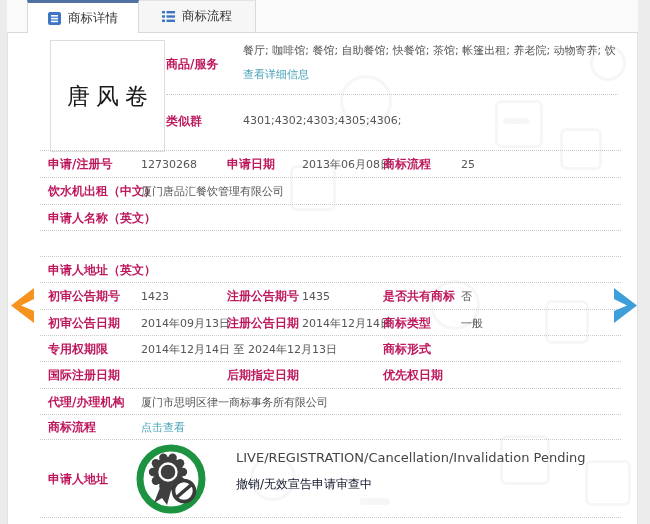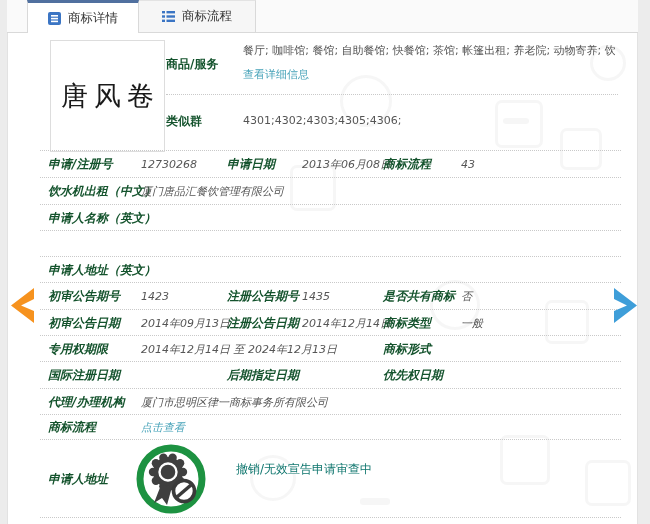--- a/index.html
+++ b/index.html
@@ -39,47 +39,47 @@
   }
   .tabicon{display:inline-flex;line-height:0;}
   
   .tm-box{
     position:absolute;left:50px;top:40px;width:113px;height:110px;
     border:1px solid #ddd;background:#fff;
     display:flex;align-items:center;justify-content:center;
   }
   .tm-name{
     font-family:Liberation Sans, sans-serif;
-    font-size:27px;color:#1a1a1a;letter-spacing:6px;margin-left:6px;white-space:nowrap;
-  }
-  
-  .lbl{font-size:12px;font-weight:bold;color:#14532d;white-space:nowrap;}
+    font-size:23px;color:#1a1a1a;letter-spacing:6px;margin-left:6px;white-space:nowrap;
+  }
+  
+  .lbl{font-size:12px;font-weight:bold;color:#be185d;white-space:nowrap;}
   .val{font-size:11px;color:#555;white-space:nowrap;}
   .goods-lbl{position:absolute;left:166px;top:56px;}
   .goods-val{position:absolute;left:243px;top:43px;width:372px;overflow:hidden;}
   .link{font-size:11px;color:#46a2b8;text-decoration:none;cursor:pointer;white-space:nowrap;}
   .goods-link{position:absolute;left:243px;top:67px;}
   .top-sep{position:absolute;left:166px;top:94px;width:452px;border-top:1px dotted #c9c9c9;}
   .simgroup-lbl{position:absolute;left:166px;top:113px;}
   .simgroup-val{position:absolute;left:243px;top:114px;text-align:center;}
   
   .row{
     position:absolute;left:40px;width:581px;
     border-bottom:1px dotted #c9c9c9;box-sizing:border-box;
   }
   .row.first{border-top:1px dotted #c9c9c9;}
-  .cell{position:absolute;top:50%;transform:translateY(-50%);font-style:italic;}
+  .cell{position:absolute;top:50%;transform:translateY(-50%);}
   .p-l1{left:8px;}  .p-v1{left:101px;}
   .p-l2{left:187px;}.p-v2{left:262px;}
   .p-l3{left:343px;}.p-v3{left:421px;}
   
   .status-icon{position:absolute;left:95px;top:3px;width:72px;height:72px;}
   .status-text{position:absolute;left:196px;top:10px;}
   .status-line1{font-size:13px;color:#444;white-space:nowrap;}
-  .status-line2{font-size:12px;color:#0f766e;margin-top:11px;white-space:nowrap;}
+  .status-line2{font-size:12px;color:#0f172a;margin-top:11px;white-space:nowrap;}
   
   .nav-arrow{position:absolute;width:27px;height:35px;cursor:pointer;z-index:6;line-height:0;}
   .nav-left{left:9px;top:288px;}
   .nav-right{left:612px;top:288px;}
 </style>
 </head>
 <body>
 
 <div class="panel"></div>
 
@@ -132,21 +132,21 @@
 <div class="top-sep"></div>
 <div class="lbl simgroup-lbl">类似群</div>
 <div class="val simgroup-val">4301;4302;4303;4305;4306;</div>
 
 <div class="row first" style="top:150px;height:28px;">
   <span class="cell lbl p-l1">申请/注册号</span>
   <span class="cell val p-v1">12730268</span>
   <span class="cell lbl p-l2">申请日期</span>
   <span class="cell val p-v2">2013年06月08日</span>
   <span class="cell lbl p-l3">商标流程</span>
-  <span class="cell val p-v3">43</span>
+  <span class="cell val p-v3">25</span>
 </div>
 <div class="row" style="top:178px;height:27px;">
   <span class="cell lbl p-l1">饮水机出租（中文）</span>
   <span class="cell val p-v1">厦门唐品汇餐饮管理有限公司</span>
 </div>
 <div class="row" style="top:205px;height:26px;">
   <span class="cell lbl p-l1">申请人名称（英文）</span>
 </div>
 <div class="row" style="top:231px;height:26px;">
 </div>
@@ -205,20 +205,21 @@
           <circle cx="37.6" cy="14.7" r="4.2"></circle>
         <circle cx="45.1" cy="20.2" r="4.2"></circle>
         <polygon points="26,42 19,60 27,55 32,62 37,44"></polygon>
       </g>
       <circle cx="33" cy="29" r="8.5" fill="none" stroke="#ffffff" stroke-width="2.4"></circle>
       <circle cx="49" cy="48" r="10.5" fill="#ffffff" stroke="#3a3a3a" stroke-width="3.6"></circle>
       <line x1="42" y1="54" x2="56" y2="42" stroke="#3a3a3a" stroke-width="3.6"></line>
     </svg>
   </span>
   <span class="status-text">
+    <div class="status-line1">LIVE/REGISTRATION/Cancellation/Invalidation Pending</div>
     <div class="status-line2">撤销/无效宣告申请审查中</div>
   </span>
 </div>
 
 <span class="nav-arrow nav-left">
   <svg width="27" height="35" viewBox="0 0 27 35">
       <polygon points="25,0 2,17.5 25,35 25,23 12,17.5 25,11" fill="#f6921e"></polygon>
     </svg>
 </span>
 <span class="nav-arrow nav-right">

